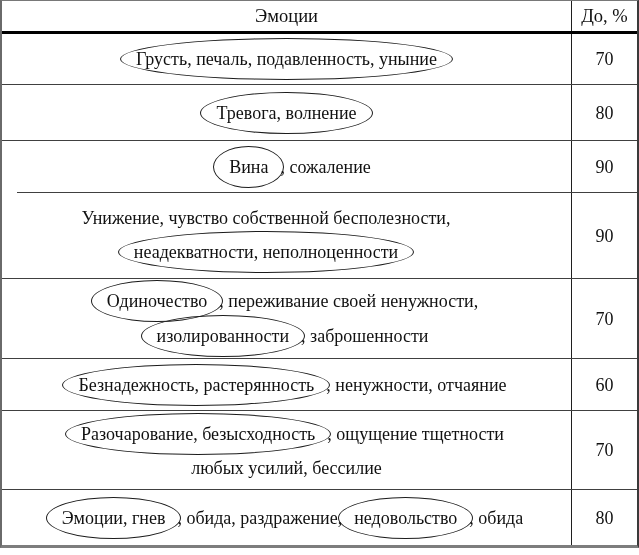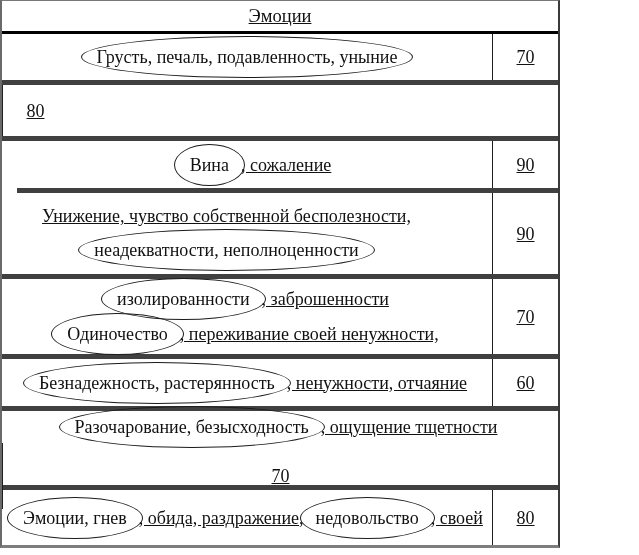--- a/index.html
+++ b/index.html
@@ -4,32 +4,31 @@
 <style>
   * { box-sizing: border-box; margin: 0; padding: 0; }
   html, body {
     width: 639px; height: 555px;
     background: #ffffff;
     overflow: hidden;
     font-family: "Liberation Serif", "DejaVu Serif", serif;
     color: #111111;
   }
   .tbl {
-    width: 560px;
+    width: 639px;
     border-top: 1px solid #787878;
     border-left: 2px solid #6a6a6a;
     border-right: 2px solid #3a3a3a;
     border-bottom: 3px solid #7d7d7d;
     background: #ffffff;
-    text-decoration: underline;
   }
   .row {
     display: flex;
     align-items: stretch;
-    border-bottom: 5px solid #404040;
+    border-bottom: 1px solid #404040;
   }
   .row:last-child { border-bottom: none; }
   .row.hdr {
     height: 33px;
     border-bottom: 3px solid #000000;
   }
   .cell {
     display: flex;
     flex-direction: column;
     justify-content: center;
@@ -44,83 +43,88 @@
     flex: 0 0 66px;
     border-left: 1.5px solid #1f1f1f;
   }
   .hdr .cell { font-size: 18.5px; }
   #rows .row:nth-child(1) { height: 51px; }
   #rows .row:nth-child(2) { height: 56px; }
   #rows .row:nth-child(3) { height: 52px; margin-left: 15px; }
   #rows .row:nth-child(4) { height: 86px; gap: 41px; }
   #rows .row:nth-child(5) { height: 80px; }
   #rows .row:nth-child(6) { height: 52px; }
-  #rows .row:nth-child(7) { height: 79px; flex-direction: column; }
+  #rows .row:nth-child(7) { height: 79px; }
   #rows .row:nth-child(8) { height: 55px; }
   .line { white-space: nowrap; }
   .line + .line { margin-top: 7px; }
   .seg { display: inline; }
   .oval {
     display: inline-block;
     border: 1.3px solid #1c1c1c;
     border-radius: 50%;
     padding: 7px 15px;
     margin: -7px -4px;
     line-height: 26px;
   }
 </style>
 </head>
 <body>
 
 <div class="tbl">
   <div class="row hdr">
     <div class="cell emo">Эмоции</div>
+    <div class="cell pct">До, %</div>
   </div>
   <div id="rows">
       <div class="row">
         <div class="cell emo">
           <div class="line"><span class="seg oval">Грусть, печаль, подавленность, уныние</span></div>
         </div>
         <div class="cell pct">70</div>
       </div>
       <div class="row">
+        <div class="cell emo">
+          <div class="line"><span class="seg oval">Тревога, волнение</span></div>
+        </div>
         <div class="cell pct">80</div>
       </div>
       <div class="row">
         <div class="cell emo">
           <div class="line"><span class="seg oval">Вина</span><span class="seg">, сожаление</span></div>
         </div>
         <div class="cell pct">90</div>
       </div>
       <div class="row">
         <div class="cell emo">
           <div class="line"><span class="seg">Унижение, чувство собственной бесполезности,</span></div>
           <div class="line"><span class="seg oval">неадекватности, неполноценности</span></div>
         </div>
         <div class="cell pct">90</div>
       </div>
       <div class="row">
         <div class="cell emo">
+          <div class="line"><span class="seg oval">Одиночество</span><span class="seg">, переживание своей ненужности,</span></div>
           <div class="line"><span class="seg oval">изолированности</span><span class="seg">, заброшенности</span></div>
-          <div class="line"><span class="seg oval">Одиночество</span><span class="seg">, переживание своей ненужности,</span></div>
         </div>
         <div class="cell pct">70</div>
       </div>
       <div class="row">
         <div class="cell emo">
           <div class="line"><span class="seg oval">Безнадежность, растерянность</span><span class="seg">, ненужности, отчаяние</span></div>
         </div>
         <div class="cell pct">60</div>
       </div>
       <div class="row">
         <div class="cell emo">
           <div class="line"><span class="seg oval">Разочарование, безысходность</span><span class="seg">, ощущение тщетности</span></div>
+          <div class="line"><span class="seg">любых усилий, бессилие</span></div>
         </div>
         <div class="cell pct">70</div>
       </div>
       <div class="row">
         <div class="cell emo">
-          <div class="line"><span class="seg oval">Эмоции, гнев</span><span class="seg">, обида, раздражение,</span><span class="seg oval">недовольство</span><span class="seg">, своей</span></div>
+          <div class="line"><span class="seg oval">Эмоции, гнев</span><span class="seg">, обида, раздражение,</span><span class="seg oval">недовольство</span><span class="seg">, обида</span></div>
         </div>
         <div class="cell pct">80</div>
       </div>
     </div>
 </div>
 
 </body></html>

